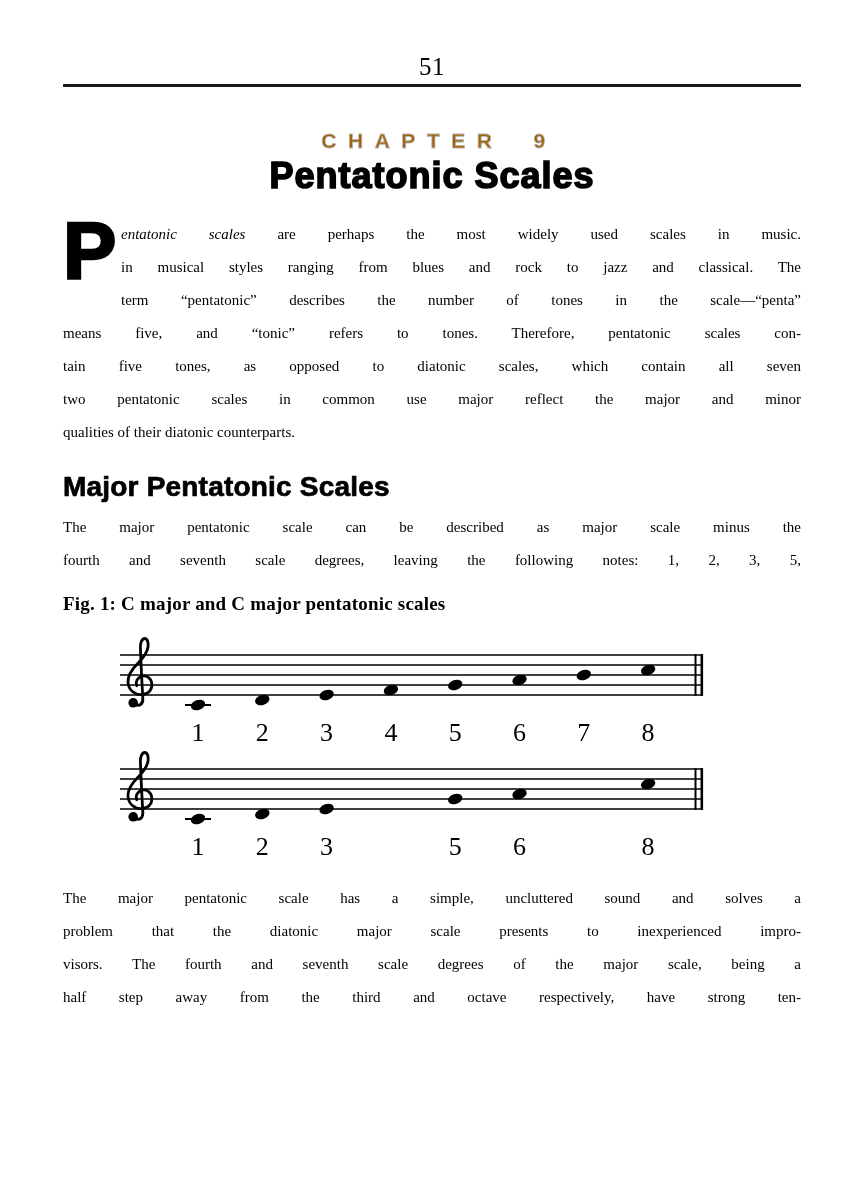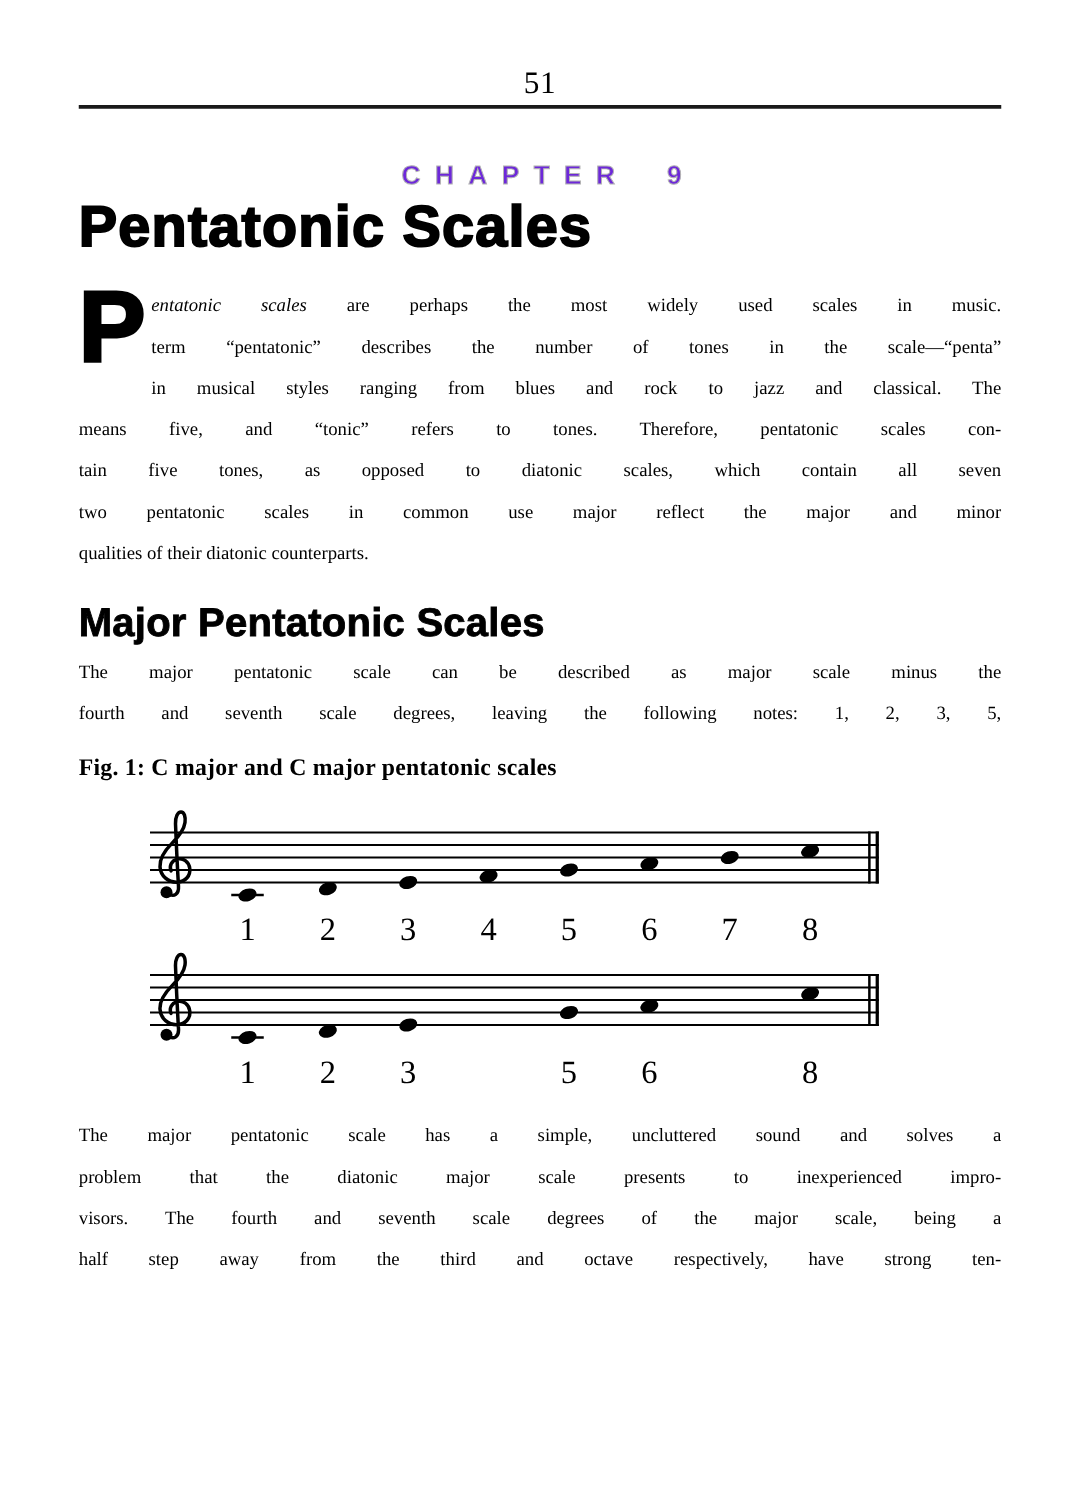--- a/index.html
+++ b/index.html
@@ -31,28 +31,29 @@
   
   .kicker {
     margin-top:42px;
     text-align:center;
     font-family:"Liberation Sans", sans-serif;
     font-weight:bold;
     font-size:21px;
     letter-spacing:0.55em;
     word-spacing:0.6em;
     padding-left:14px;
-    color:#6d28d9;
+    color:#a16207;
     -webkit-text-stroke:0.8px #b4b4b4;
   }
   .chapter-title {
     margin-top:3px;
-    font-family:"Liberation Sans", sans-serif;
-    font-weight:bold;
-    font-size:46px;
+    text-align:center;
+    font-family:"Liberation Sans", sans-serif;
+    font-weight:bold;
+    font-size:36px;
     letter-spacing:1px;
     -webkit-text-stroke:1.6px #000;
     line-height:1.1;
   }
 
   
   .bodyline {
     font-size:15px;
     line-height:33px;
     height:33px;
@@ -73,21 +74,21 @@
     font-size:80px;
     line-height:60px;
     -webkit-text-stroke:2.6px #000;
     overflow:visible;
   }
 
   .section-heading {
     margin-top:21px;
     font-family:"Liberation Sans", sans-serif;
     font-weight:bold;
-    font-size:32px;
+    font-size:28px;
     letter-spacing:0.2px;
     -webkit-text-stroke:0.7px #000;
     line-height:34px;
     height:34px;
   }
   .section-body { margin-top:7px; }
 
   .figure-caption {
     margin-top:13px;
     font-weight:bold;
@@ -110,22 +111,22 @@
 
     <div class="page-number">51</div>
     <div class="header-rule"></div>
 
     <div class="kicker">CHAPTER 9</div>
     <div class="chapter-title">Pentatonic Scales</div>
 
     <div class="intro">
       <div class="dropcap">P</div>
       <div class="bodyline jl"><span class="ital">entatonic scales</span><span> are perhaps the most widely used scales in music.</span></div>
+      <div class="bodyline jl">in musical styles ranging from blues and rock to jazz and classical. The</div>
       <div class="bodyline jl">term “pentatonic” describes the number of tones in the scale—“penta”</div>
-      <div class="bodyline jl">in musical styles ranging from blues and rock to jazz and classical. The</div>
       <div class="bodyline jl">means five, and “tonic” refers to tones. Therefore, pentatonic scales con-</div>
       <div class="bodyline jl">tain five tones, as opposed to diatonic scales, which contain all seven</div>
       <div class="bodyline jl">two pentatonic scales in common use major reflect the major and minor</div>
       <div class="bodyline ll">qualities of their diatonic counterparts.</div>
     </div>
 
     <div class="section-heading">Major Pentatonic Scales</div>
 
     <div class="section-body">
       <div class="bodyline jl">The major pentatonic scale can be described as major scale minus the</div>

